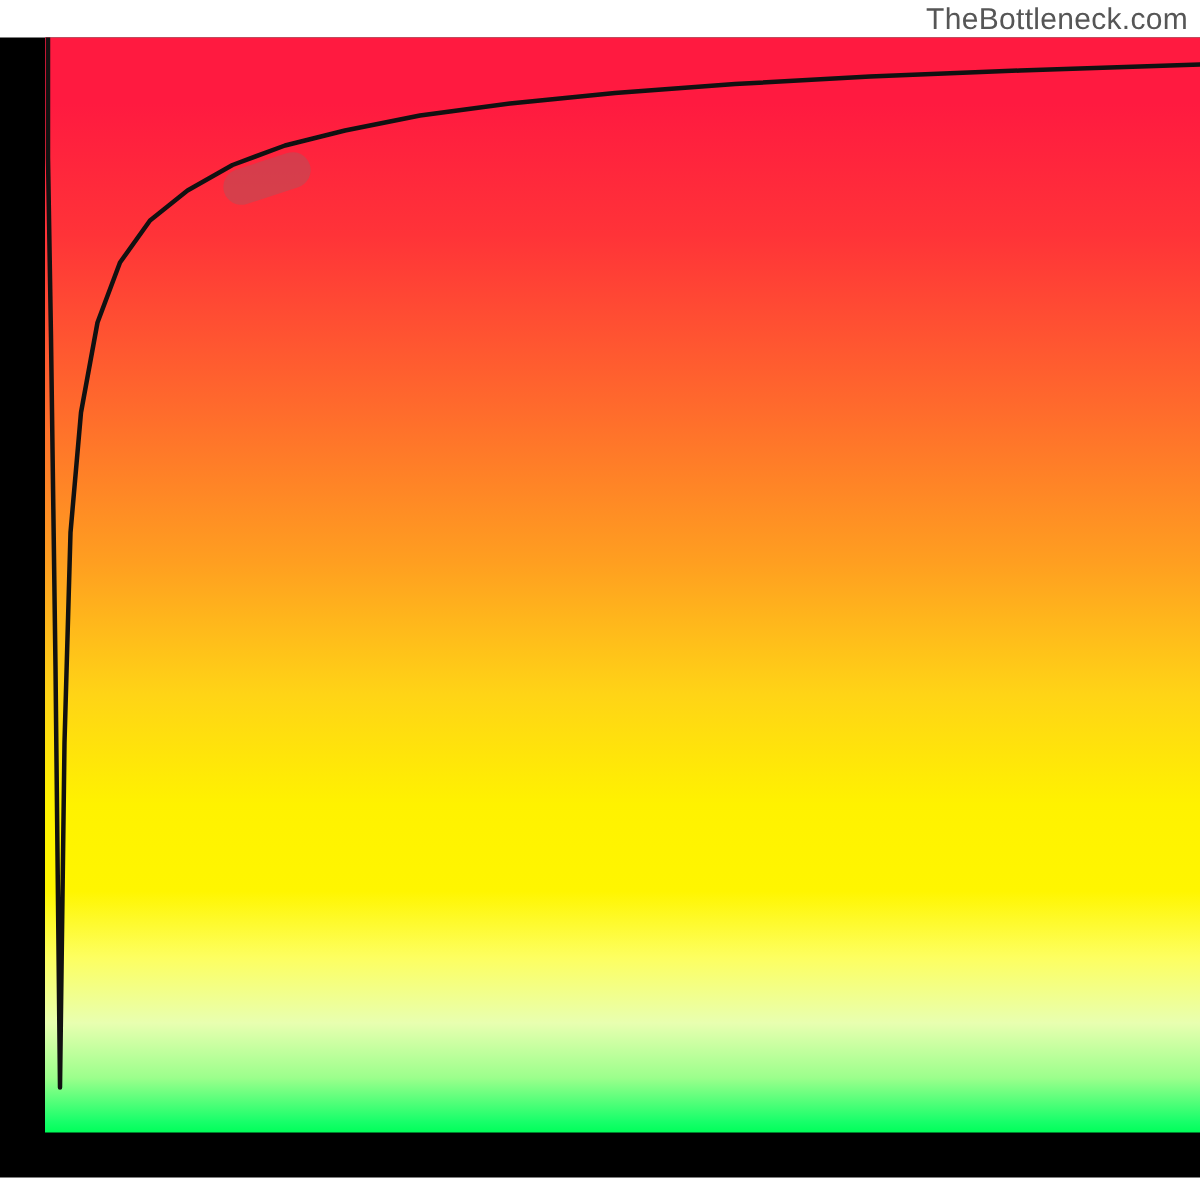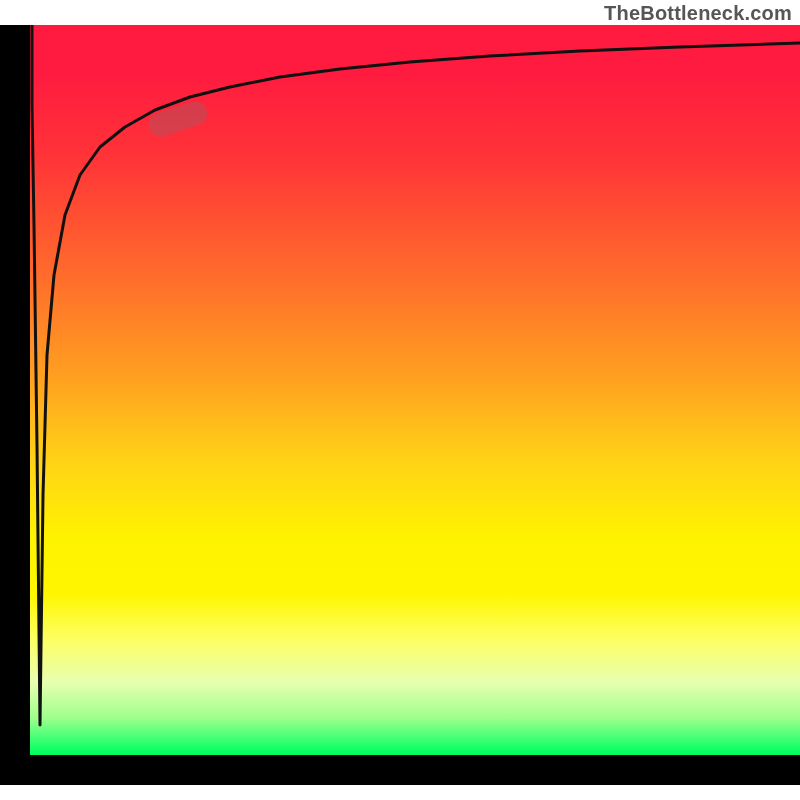--- a/index.html
+++ b/index.html
@@ -9,21 +9,21 @@
     background: #fff;
     position: relative;
     font-family: Arial, Helvetica, sans-serif;
     overflow: hidden;
   }
   .watermark {
     position: absolute;
     top: 2px;
     right: 8px;
     font-size: 20px;
-    font-weight: 700;
+    font-weight: 400;
     color: #565656;
     letter-spacing: 0.2px;
     z-index: 50;
   }
   .plot-outer {
     position: absolute;
     left: 0;
     top: 25px;
     width: 800px;
     height: 760px;

